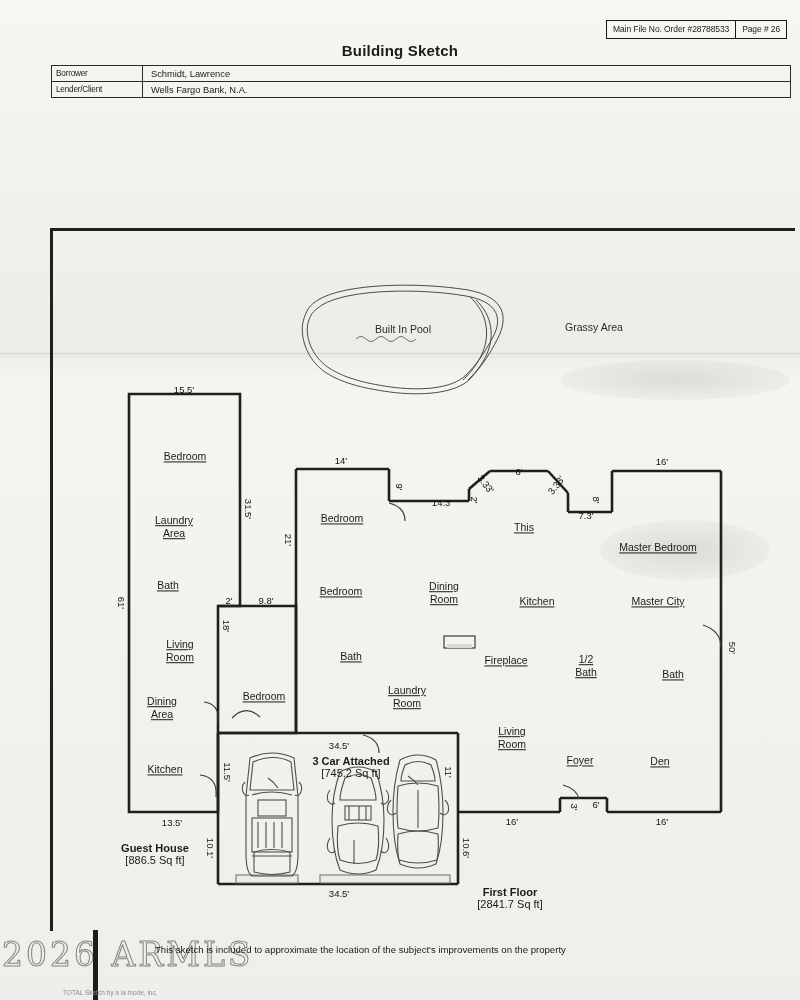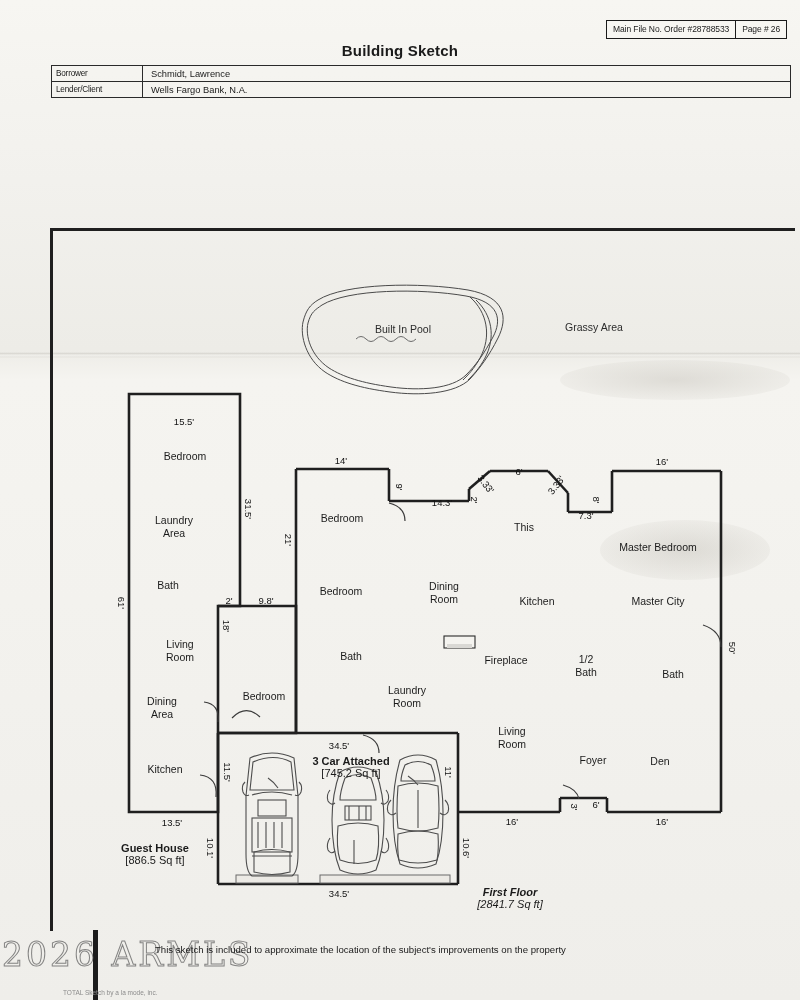--- a/index.html
+++ b/index.html
@@ -89,20 +89,21 @@
 
   
   .lab{
     position:absolute;
     font-size:10.5px;
     color:#1b1b1b;
     white-space:nowrap;
     transform:translate(-50%,-50%);
     text-align:center;
     line-height:1.25;
+    text-decoration:underline;
   }
   .lab.two{line-height:1.22;}
   .dim{
     position:absolute;
     font-size:9.5px;
     color:#121212;
     white-space:nowrap;
     transform:translate(-50%,-50%);
   }
   .dim.v{writing-mode:vertical-rl;text-orientation:mixed;}
@@ -312,24 +313,24 @@
 <div class="lab two" style="left:444px;top:593px;">Dining<br>Room</div>
 <div class="lab two" style="left:407px;top:697px;">Laundry<br>Room</div>
 <div class="lab" style="left:537px;top:602px;">Kitchen</div>
 <div class="lab" style="left:524px;top:528px;">This</div>
 <div class="lab" style="left:506px;top:661px;">Fireplace</div>
 <div class="lab two" style="left:512px;top:738px;">Living<br>Room</div>
 <div class="lab" style="left:658px;top:548px;text-align:right;">Master Bedroom</div>
 <div class="lab" style="left:658px;top:602px;">Master City</div>
 <div class="lab two" style="left:586px;top:666px;">1/2<br>Bath</div>
 <div class="lab" style="left:673px;top:675px;">Bath</div>
-<div class="lab" style="left:580px;top:761px;margin-left:13px;">Foyer</div>
+<div class="lab" style="left:580px;top:761px;">Foyer</div>
 <div class="lab" style="left:660px;top:762px;">Den</div>
 
-<div class="dim" style="left:184px;top:389px;margin-top:32px;">15.5'</div>
+<div class="dim" style="left:184px;top:389px;">15.5'</div>
 <div class="dim v" style="left:121px;top:603px;">61'</div>
 <div class="dim v" style="left:248px;top:509px;">31.5'</div>
 <div class="dim" style="left:172px;top:822px;">13.5'</div>
 
 <div class="dim" style="left:229px;top:600px;">2'</div>
 <div class="dim" style="left:266px;top:600px;">9.8'</div>
 <div class="dim v" style="left:226px;top:626px;">18'</div>
 <div class="dim v" style="left:288px;top:540px;">21'</div>
 
 <div class="dim v" style="left:227px;top:772px;">11.5'</div>
@@ -357,20 +358,20 @@
 <div class="dim" style="left:662px;top:821px;">16'</div>
 
 <div class="area-lab" style="left:155px;top:842px;">
   <div class="nm">Guest House</div>
   <div class="sq">[886.5 Sq ft]</div>
 </div>
 <div class="area-lab" style="left:351px;top:755px;">
   <div class="nm">3 Car Attached</div>
   <div class="sq">[745.2 Sq ft]</div>
 </div>
-<div class="area-lab" style="left:510px;top:886px;font-style:italic;">
+<div class="area-lab" style="left:510px;top:886px;">
   <div class="nm">First Floor</div>
   <div class="sq">[2841.7 Sq ft]</div>
 </div>
 
 <div class="watermark">2026 ARMLS</div>
 <div class="disclaimer">This sketch is included to approximate the location of the subject's improvements on the property</div>
 <div class="footer-left">TOTAL Sketch by a la mode, inc.</div>
 
 </body></html>

